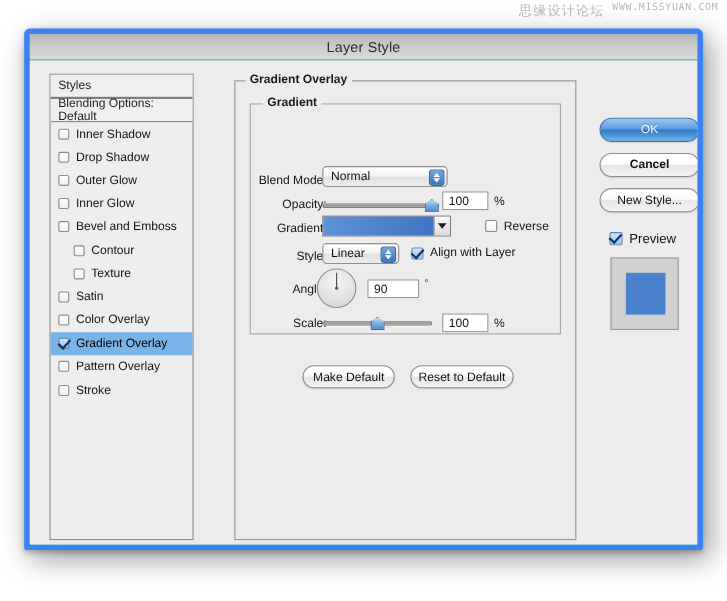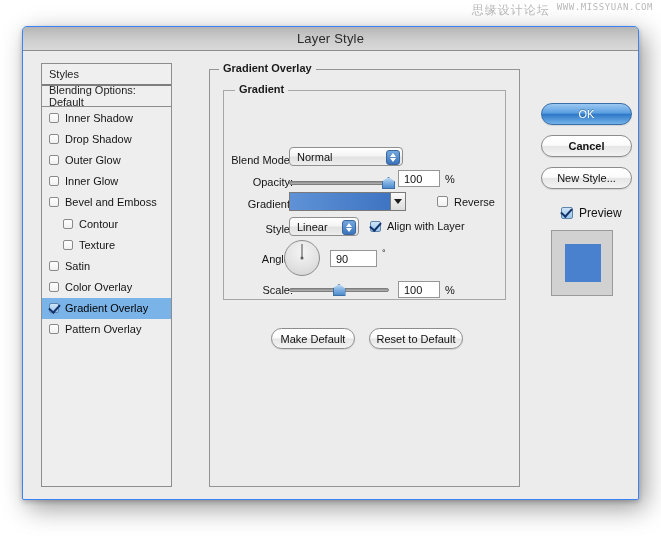--- a/index.html
+++ b/index.html
@@ -42,21 +42,21 @@
   }
 
   
   .dialog {
     position: absolute;
     left: 22px;
     top: 26px;
     width: 617px;
     height: 474px;
     background: #5eead4;
-    border: 1px solid #3b82f6;
+    border: 5px solid #3b82f6;
     border-radius: 5px 5px 2px 2px;
     box-shadow: 6px 8px 26px rgba(0,0,0,0.40), 0 2px 5px rgba(0,0,0,0.22);
     box-sizing: border-box;
     overflow: hidden;
   }
 
   .titlebar {
     height: 23px;
     background: linear-gradient(to bottom, #b5b5b5 0%, #c2c2c2 28%, #cfcfcf 60%, #d9d9d9 100%);
     border-bottom: 1px solid #8e8e8e;
@@ -382,21 +382,20 @@
   }
 
   .preview-check-row {
     position: absolute;
     left: 527px;
     top: 155px;
     display: flex;
     align-items: center;
     font-size: 12px;
     color: #111;
-    margin-left: 11px;
   }
 </style>
 </head>
 <body>
 
 <div id="stage">
 
   <div class="watermark">
     <span class="cn">思缘设计论坛</span>
     <span class="url">WWW.MISSYUAN.COM</span>
@@ -455,20 +454,24 @@
               <span>Color Overlay</span>
             </div>
             <div class="style-row selected">
               <span class="cb small checked bluebox"></span>
               <span>Gradient Overlay</span>
             </div>
             <div class="style-row">
               <span class="cb small"></span>
               <span>Pattern Overlay</span>
             </div>
+            <div class="style-row">
+              <span class="cb small"></span>
+              <span>Stroke</span>
+            </div>
           </div>
       </div>
 
       <div class="group-outer"></div>
       <div class="group-outer-label">Gradient Overlay</div>
 
       <div class="group-inner"></div>
       <div class="group-inner-label">Gradient</div>
 
       <div class="field-label" style="left:206px; top:103px; width:64px;">Blend Mode:</div>

